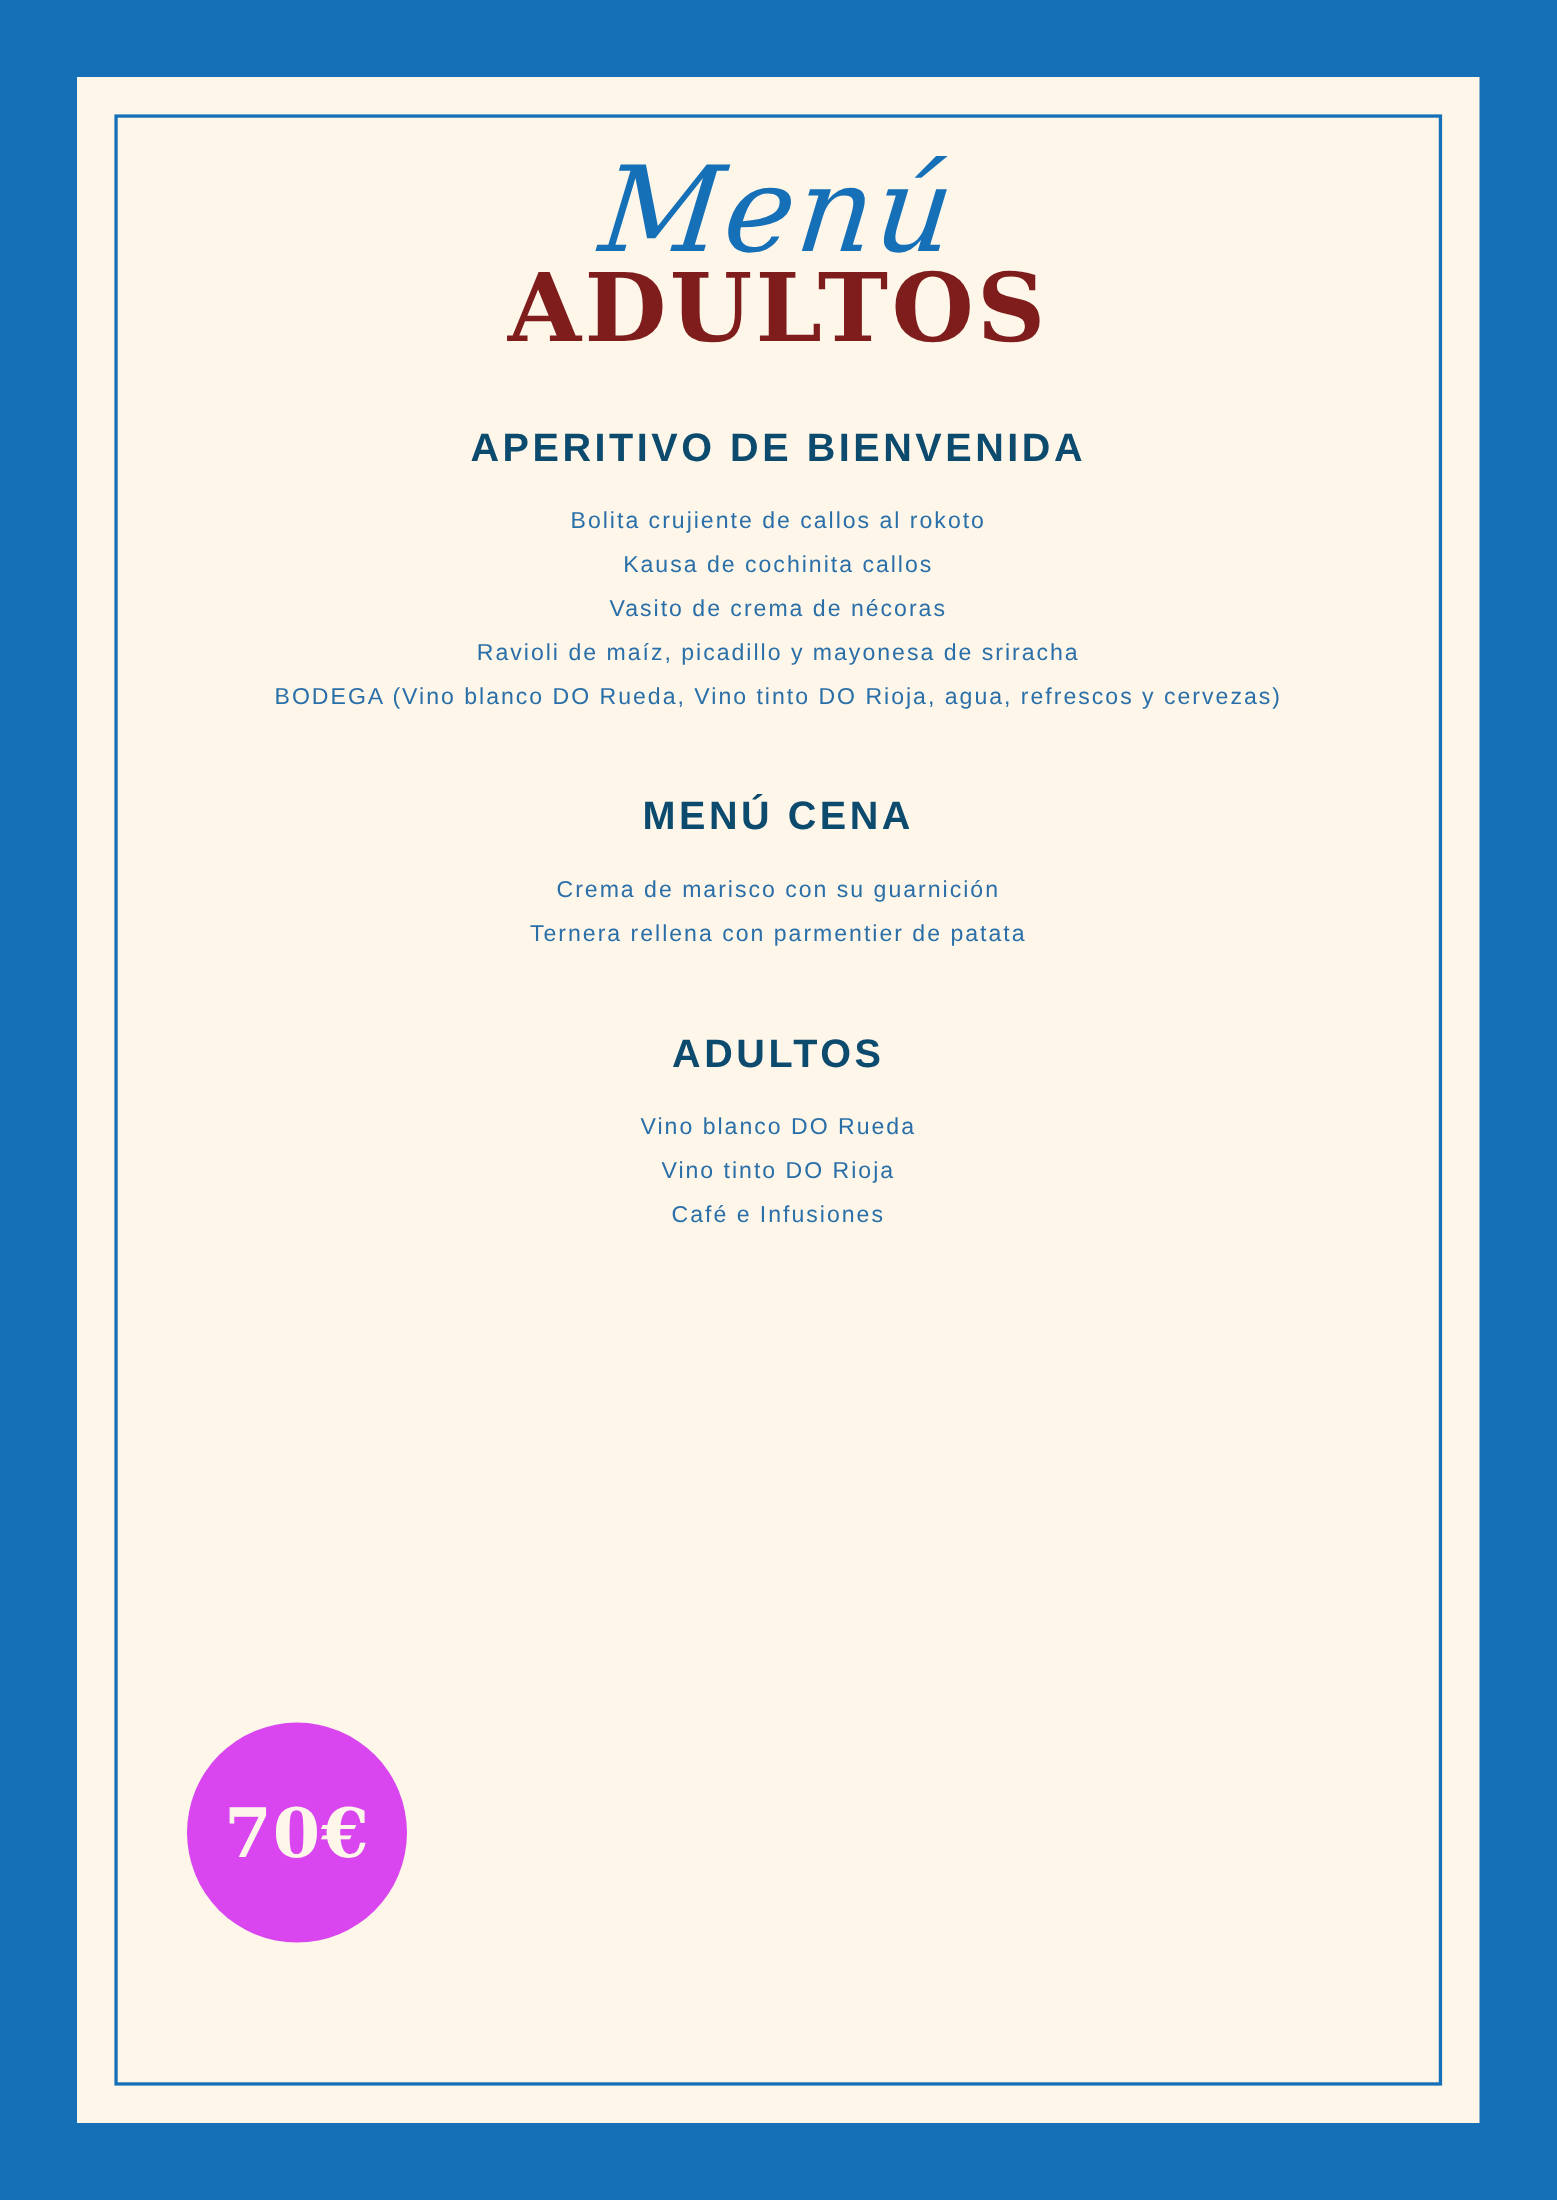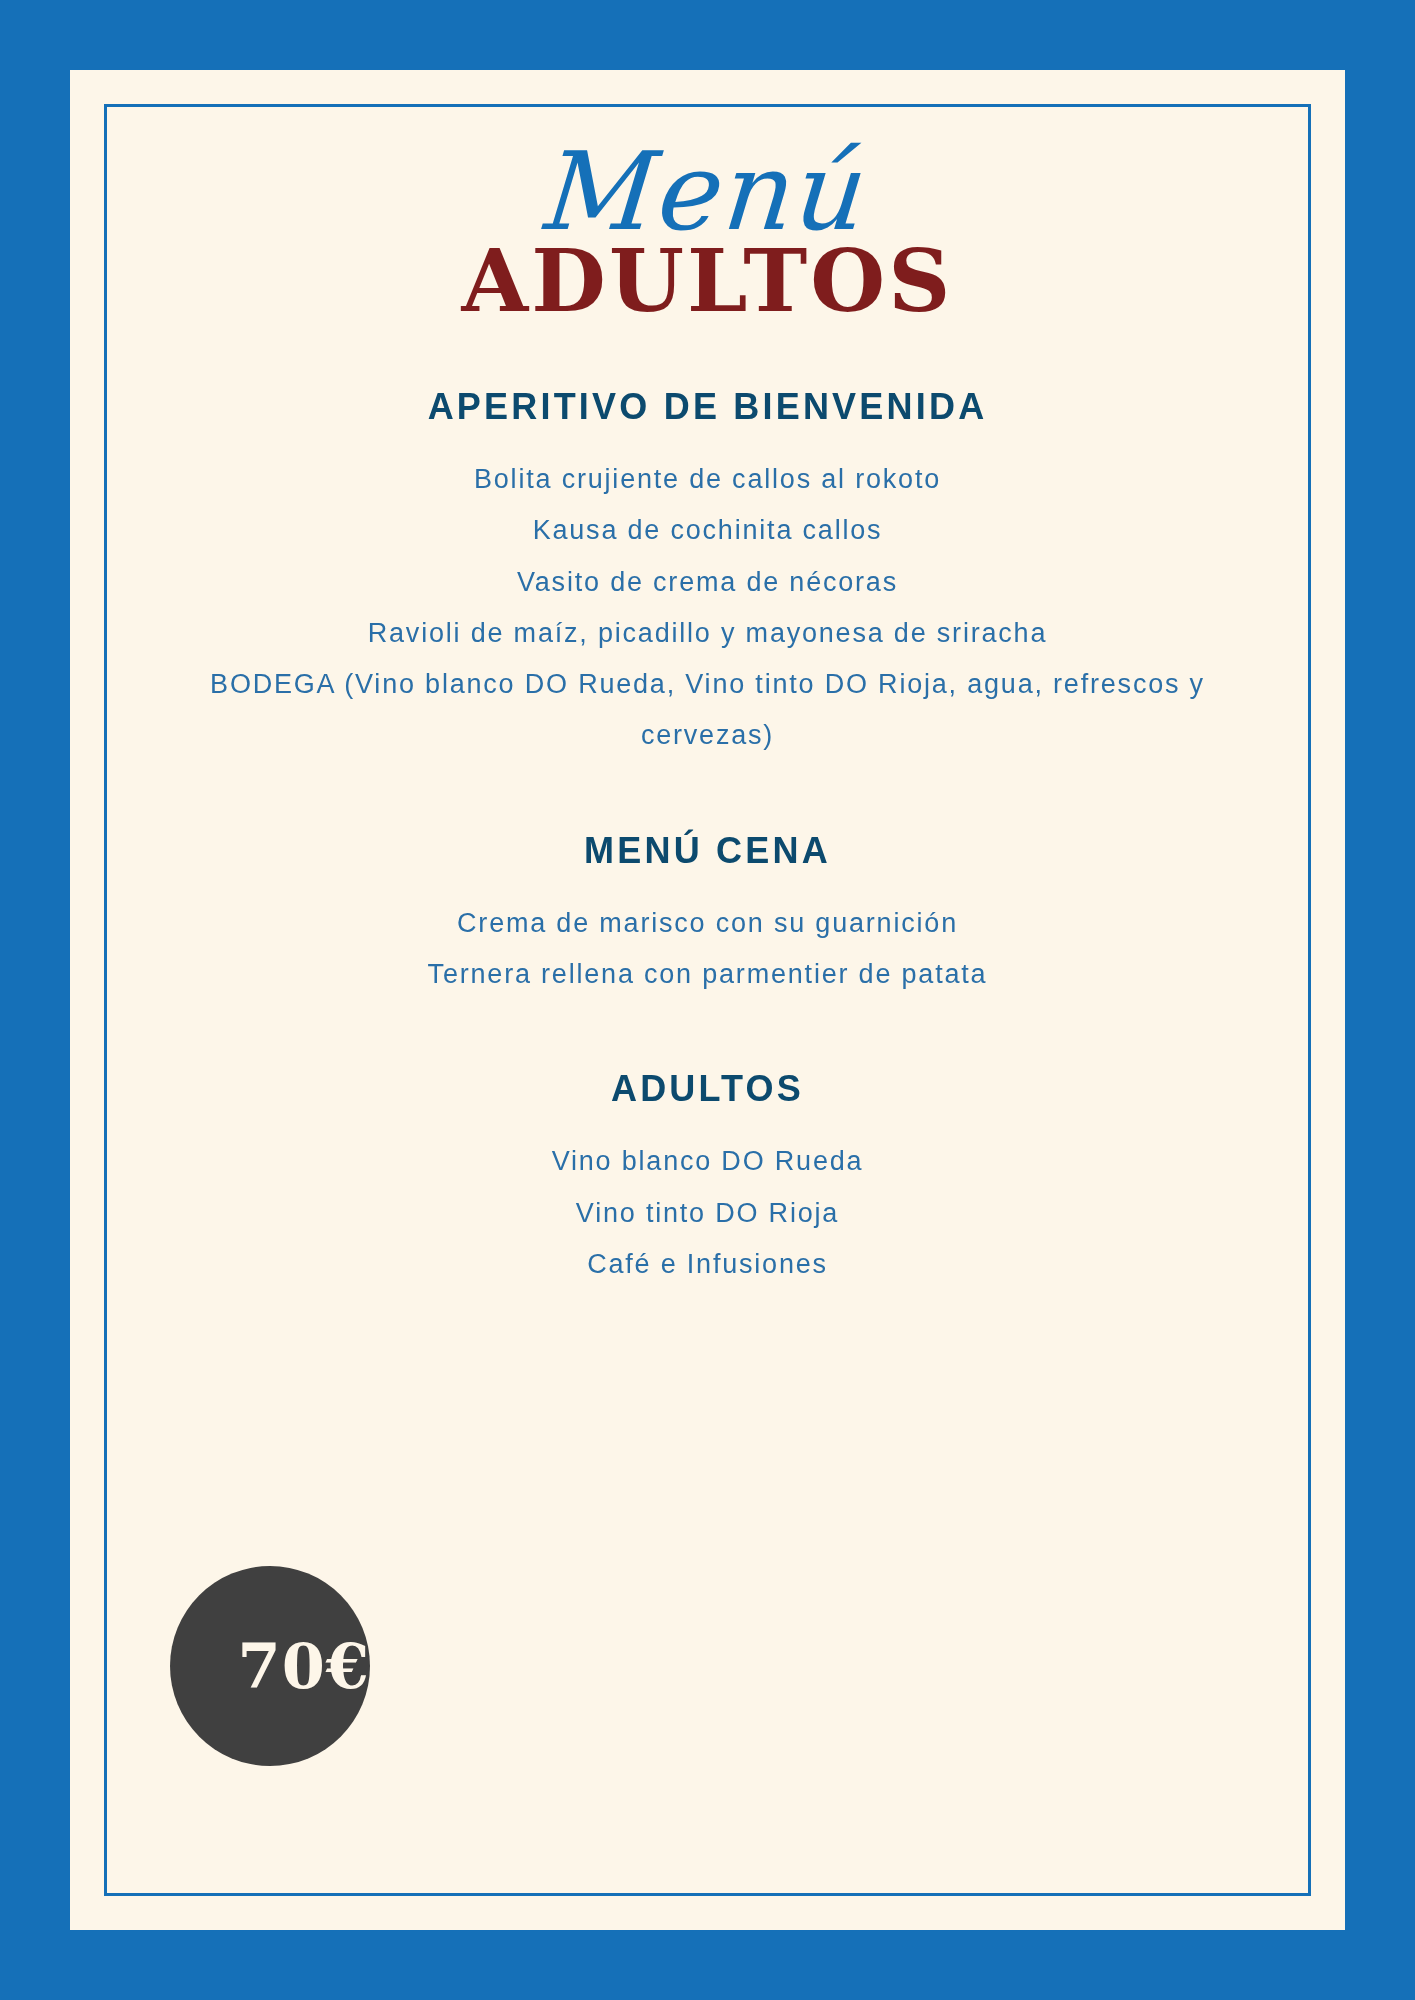--- a/index.html
+++ b/index.html
@@ -73,38 +73,38 @@
     font-family: "Liberation Sans", sans-serif;
     font-weight: 700;
     font-size: 36px;
     letter-spacing: 3.2px;
     color: #0c4a6e;
     margin-bottom: 26px;
   }
   .item {
     font-family: "Liberation Sans", sans-serif;
     font-weight: 400;
-    font-size: 27px;
+    font-size: 21px;
     letter-spacing: 1.8px;
     color: #2a6fa8;
     line-height: 1.9;
     padding: 0 10px;
   }
 
   .price-badge {
     position: absolute;
     left: 100px;
     bottom: 164px;
     width: 200px;
     height: 200px;
     border-radius: 50%;
-    background: #404040;
+    background: #d946ef;
     display: flex;
     align-items: center;
-    justify-content: flex-end;
+    justify-content: center;
   }
   .price-badge span {
     font-family: "DejaVu Serif", serif;
     font-weight: 700;
     font-size: 62px;
     color: #fdf6e9;
     letter-spacing: 1px;
   }
 </style>
 </head>

